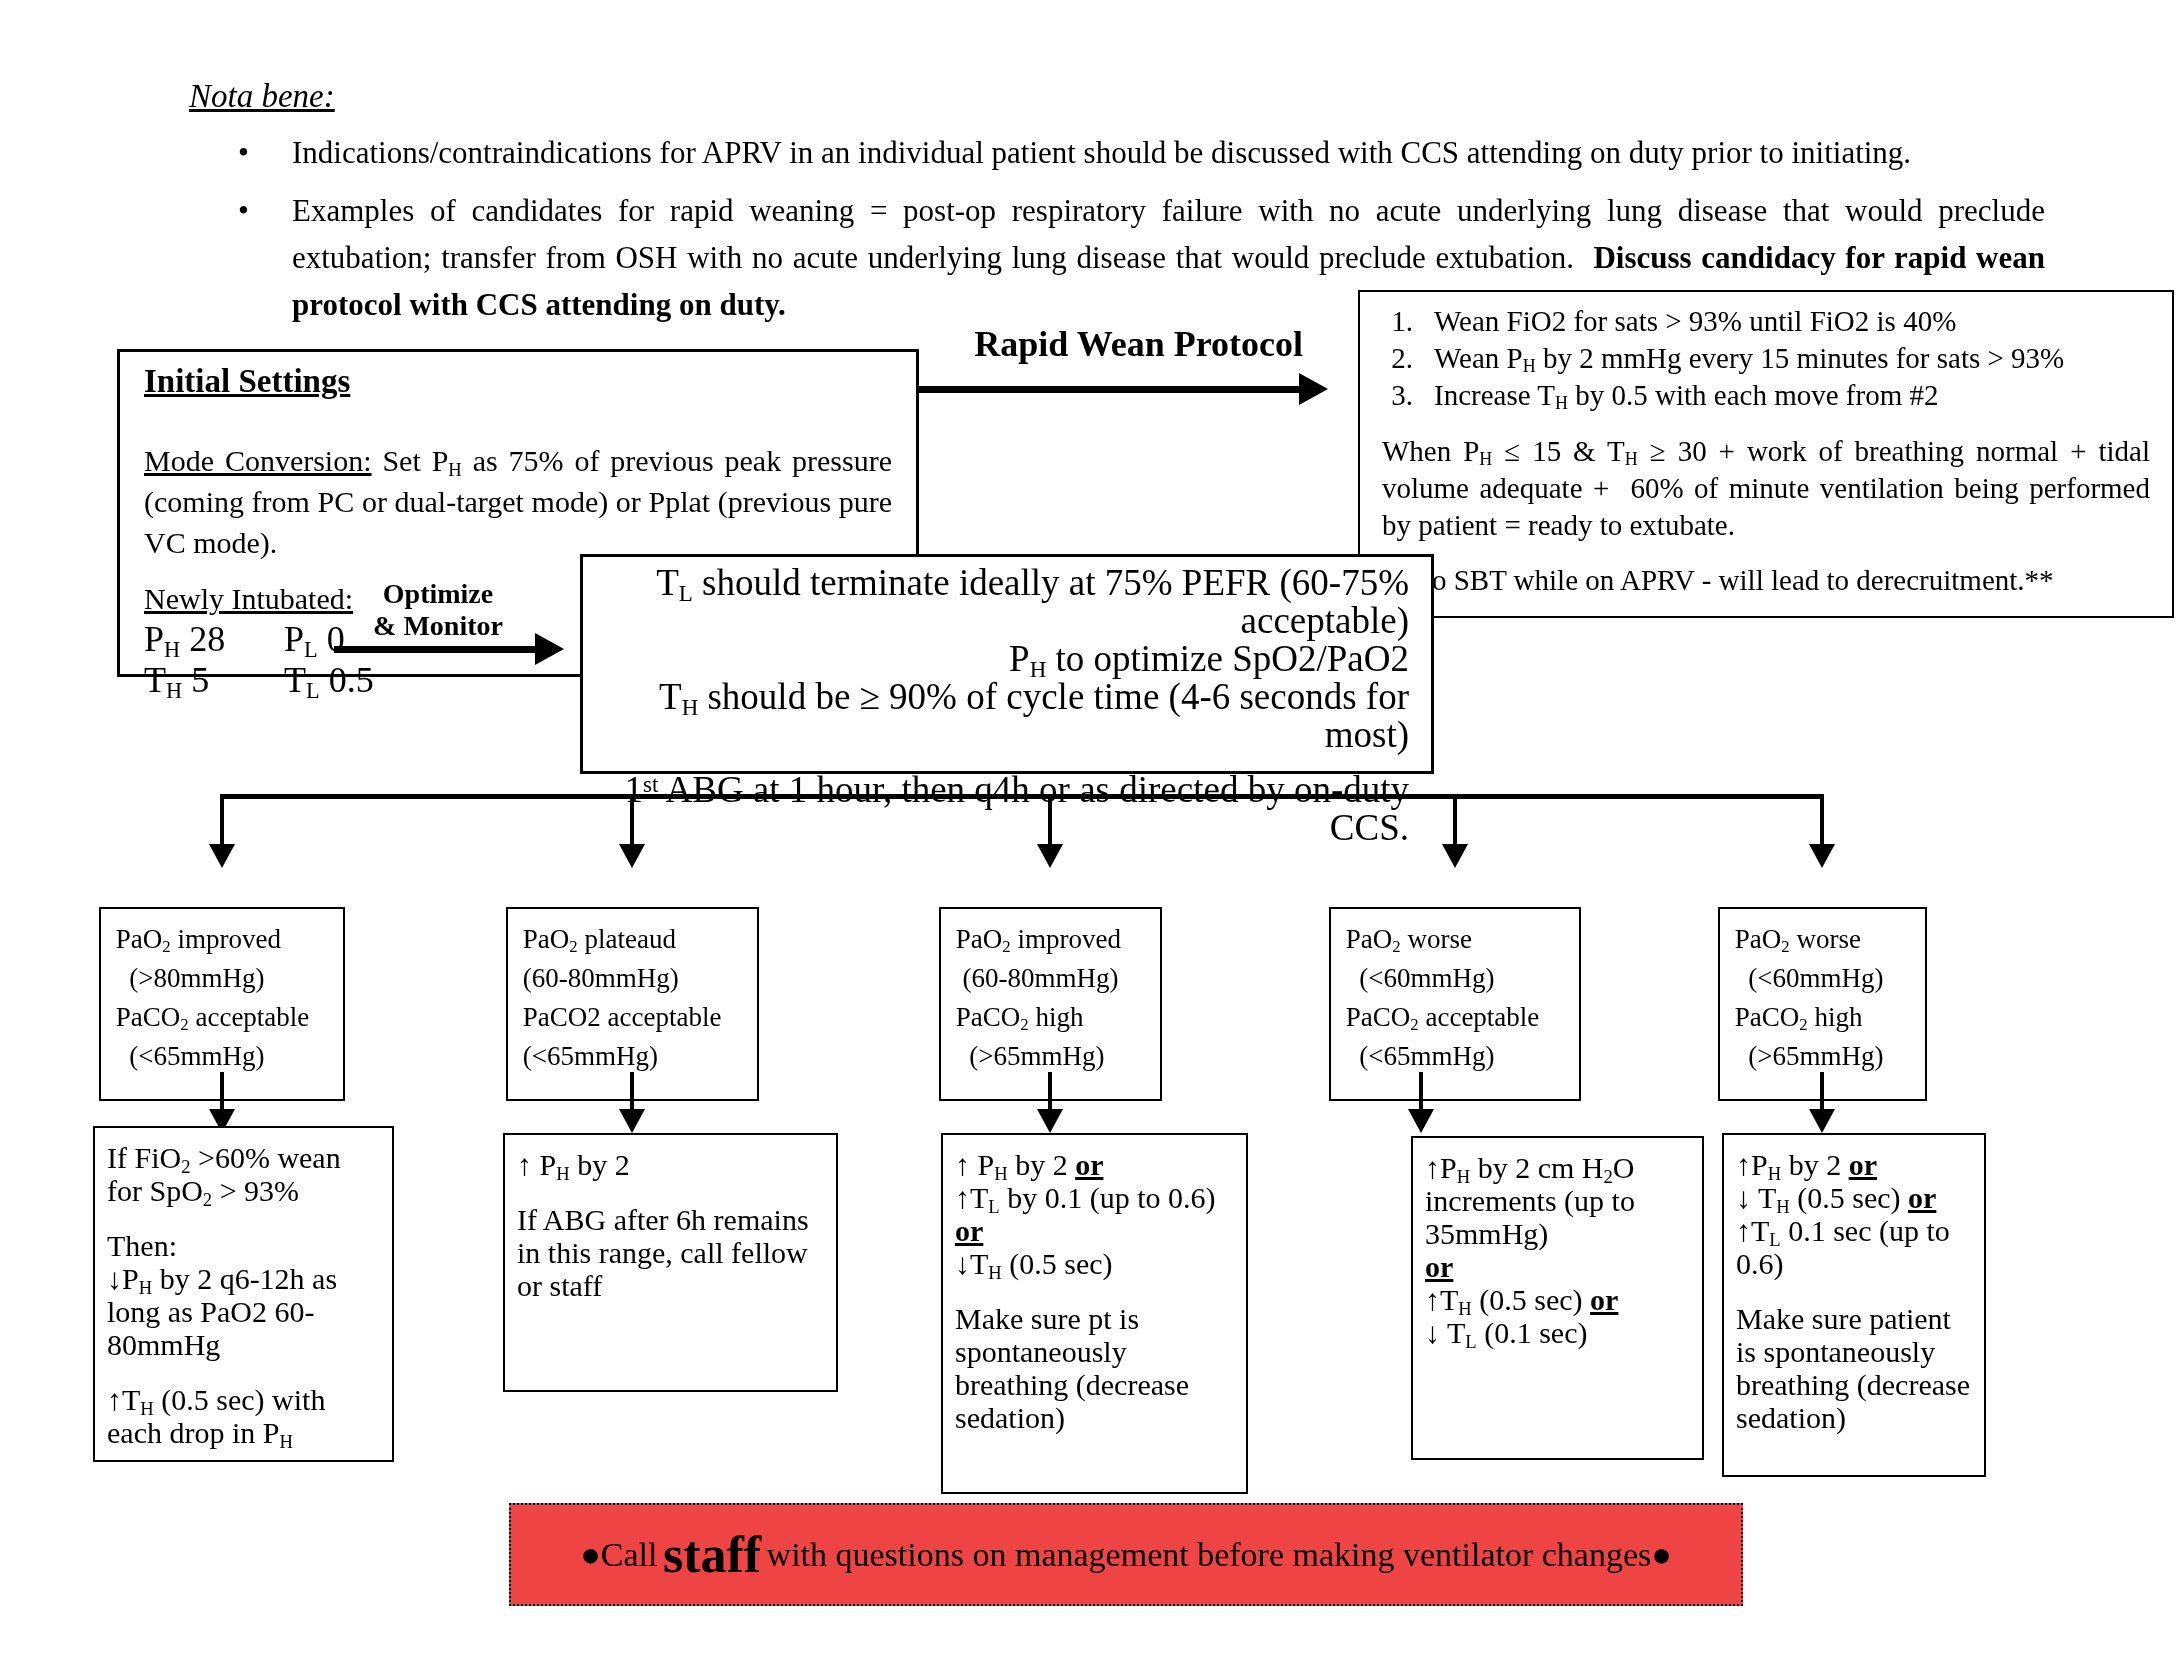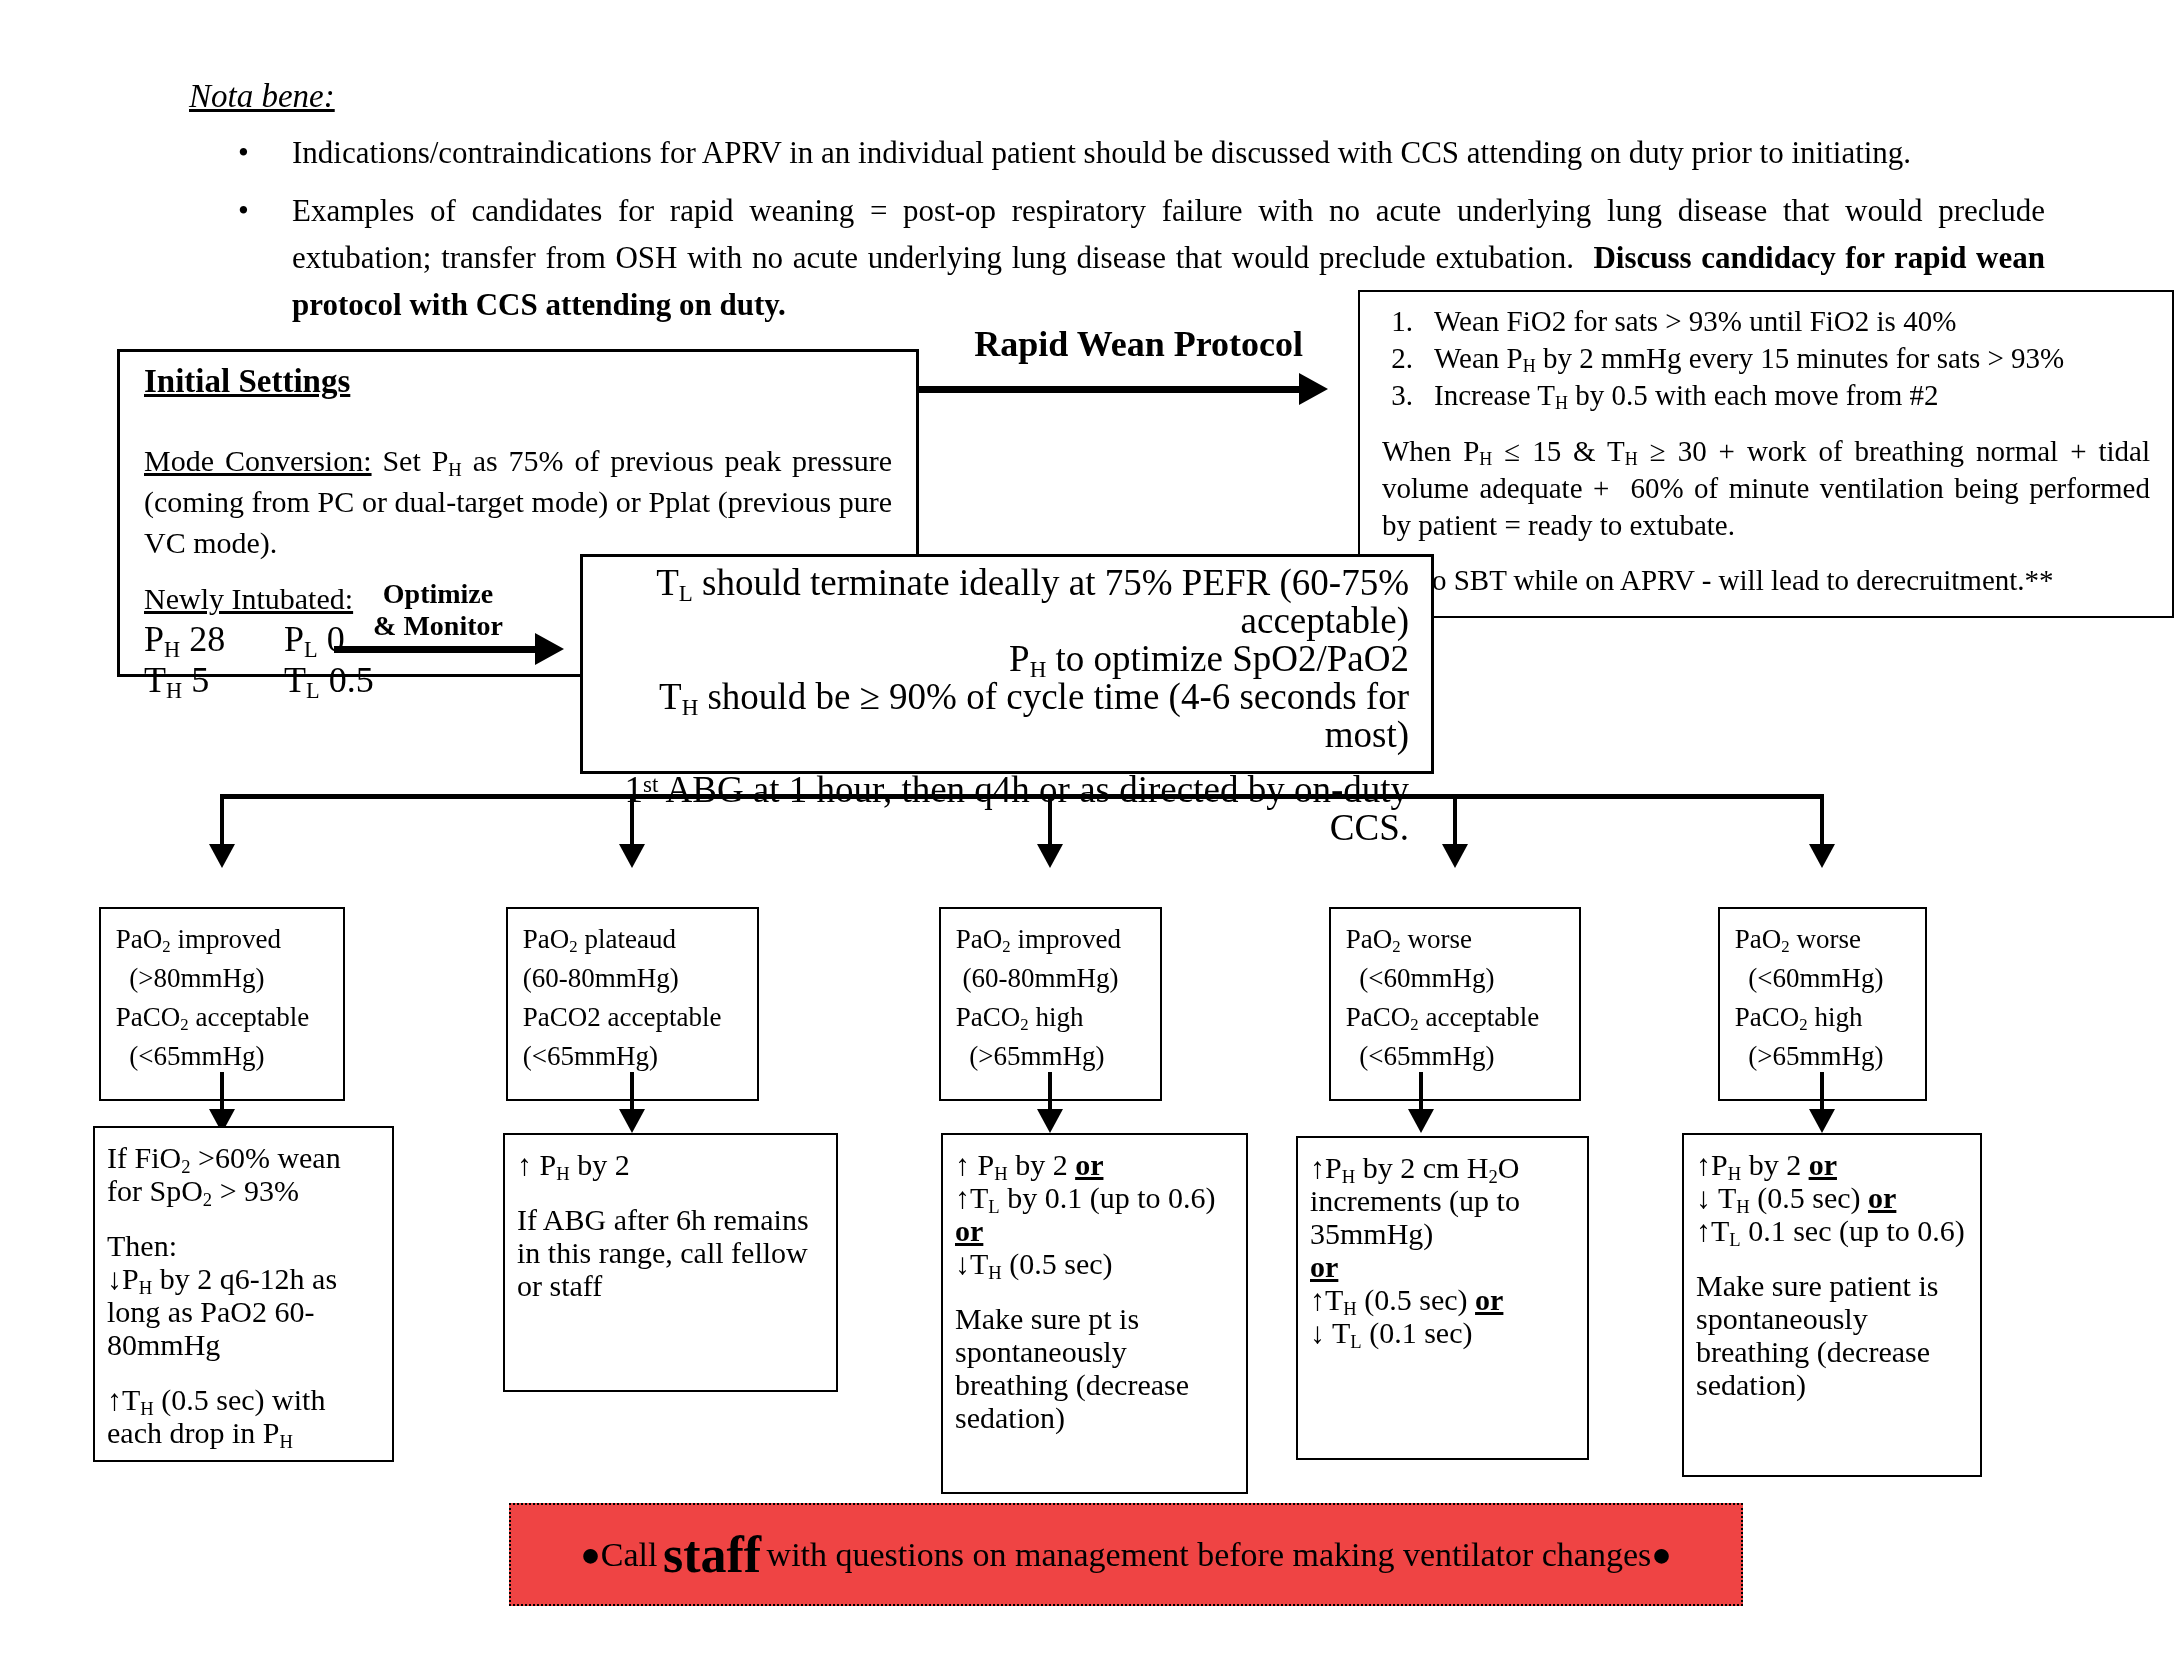--- a/index.html
+++ b/index.html
@@ -161,24 +161,24 @@
       <p>↑T<sub>H</sub> (0.5 sec) with each drop in P<sub>H</sub></p>
     </div>
   <div class="box act" style="left:503px;  top:1133px; width:335px; height:259px;">
       <p>↑ P<sub>H</sub> by 2</p>
       <p>If ABG after 6h remains in this range, call fellow or staff</p>
     </div>
   <div class="box act" style="left:941px; top:1133px; width:307px; height:361px;">
       <p>↑ P<sub>H</sub> by 2 <b><u>or</u></b><br>↑T<sub>L</sub> by 0.1 (up to 0.6)<br><b><u>or</u></b><br>↓T<sub>H</sub> (0.5 sec)</p>
       <p>Make sure pt is spontaneously breathing (decrease sedation)</p>
     </div>
-  <div class="box act" style="left:1296px; top:1136px; width:293px; height:324px;">
+  <div class="box act" style="left:1411px; top:1136px; width:293px; height:324px;">
       <p>↑P<sub>H</sub> by 2 cm H<sub>2</sub>O increments (up to 35mmHg)<br><b><u>or</u></b><br>↑T<sub>H</sub> (0.5 sec) <b><u>or</u></b><br>↓ T<sub>L</sub> (0.1 sec)</p>
     </div>
-  <div class="box act" style="left:1682px; top:1133px; width:300px; height:344px;">
+  <div class="box act" style="left:1722px; top:1133px; width:264px; height:344px;">
       <p>↑P<sub>H</sub> by 2 <b><u>or</u></b><br>↓ T<sub>H</sub> (0.5 sec) <b><u>or</u></b><br>↑T<sub>L</sub> 0.1 sec (up to 0.6)</p>
       <p>Make sure patient is spontaneously breathing (decrease sedation)</p>
     </div>
 
   <div class="abs footer-box">
     <span>●Call </span>
     <span class="footer-staff">staff</span>
     <span> with questions on management before making ventilator changes●</span>
   </div>
 

